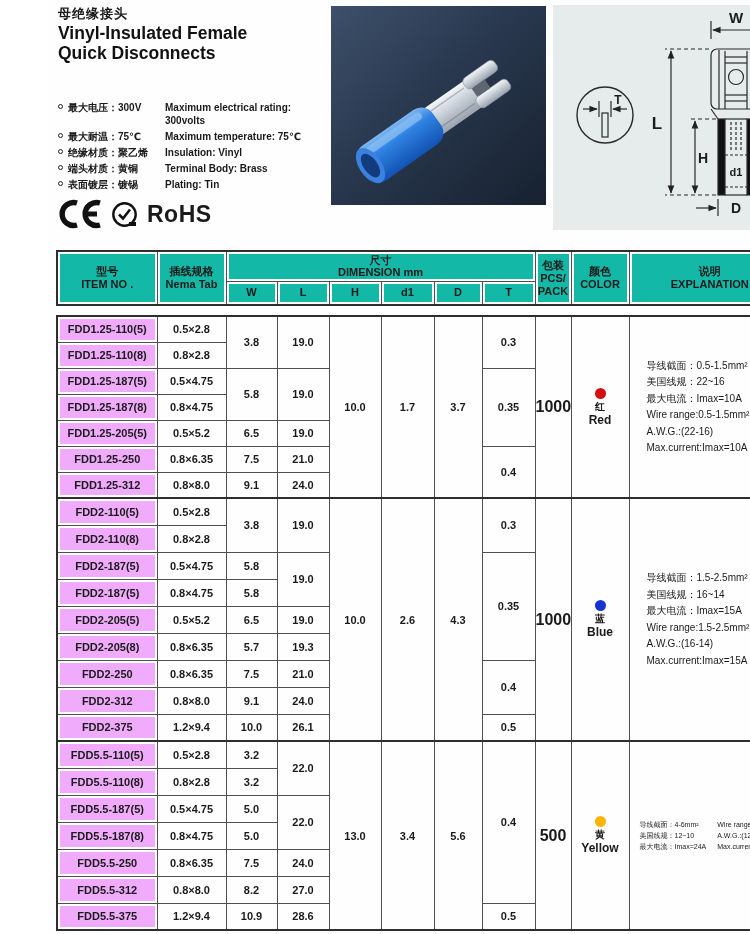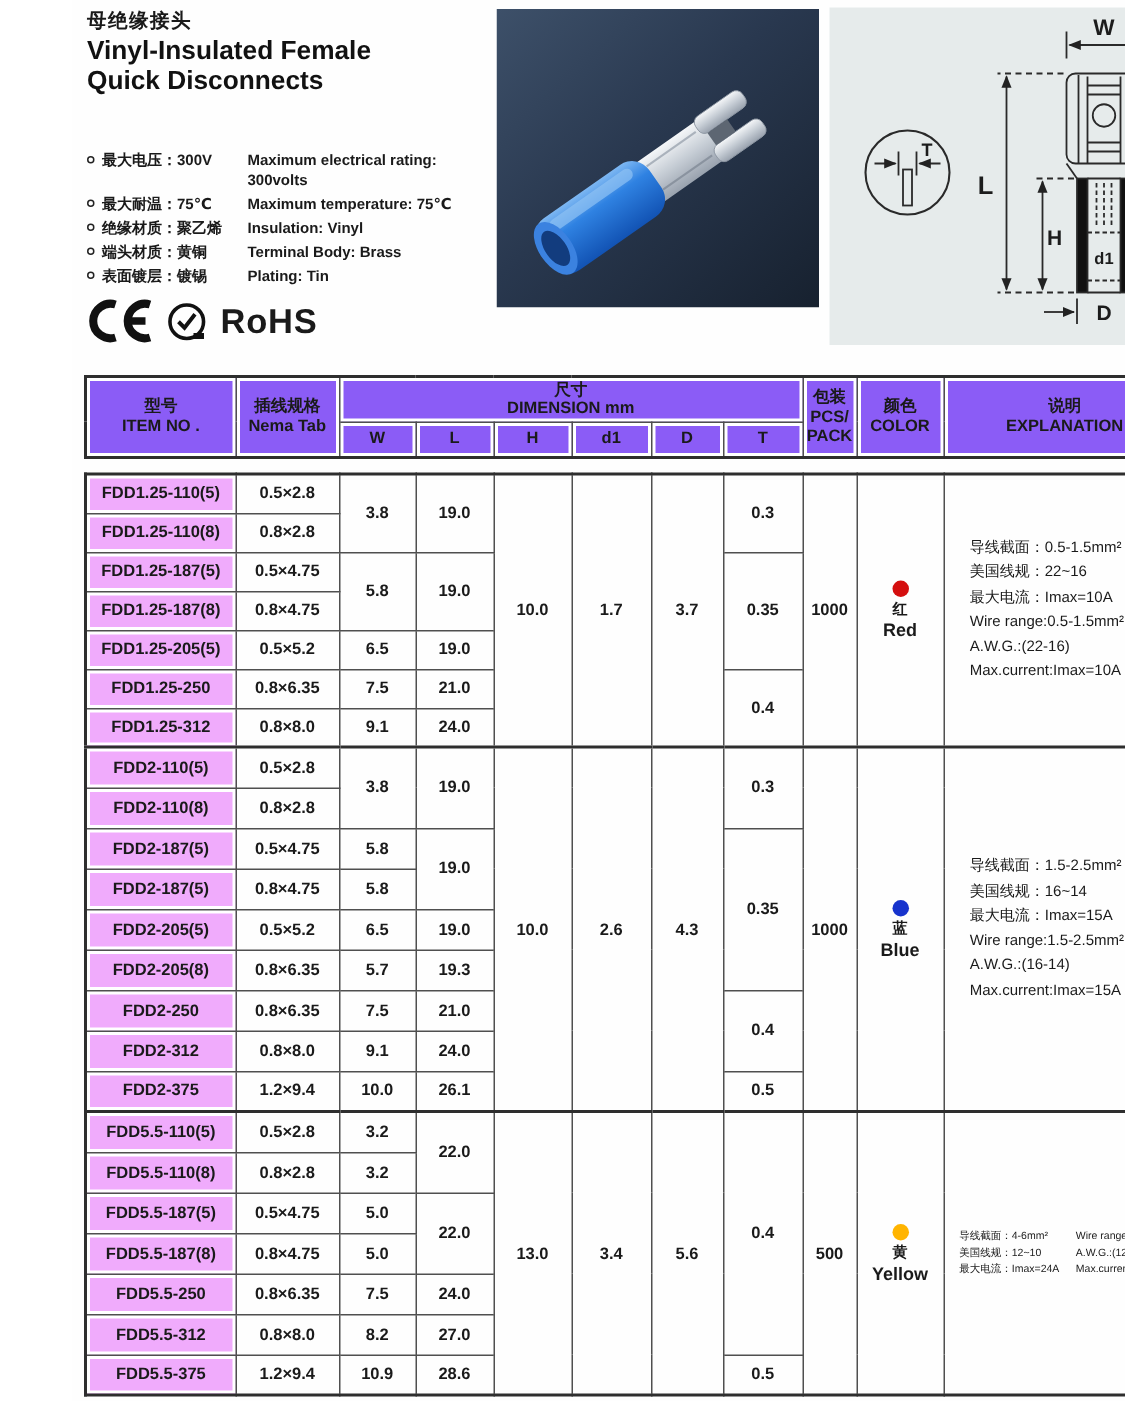--- a/index.html
+++ b/index.html
@@ -32,28 +32,28 @@
   .diagram svg { display:block; }
   .dim-label { font-family:"Liberation Sans",sans-serif; font-weight:bold; fill:#1c1c1c; }
 
   
   table.spec-table { position:absolute; left:8px; border-collapse:collapse; table-layout:fixed; width:734px;
                      border:2px solid #2e2e2e; }
   .spec-table td { border:1px solid #4f4f4f; text-align:center; vertical-align:middle;
                    font-size:11px; font-weight:bold; padding:0; overflow:hidden; }
   .header-table { top:250px; }
   .body-table { top:315px; }
-  .hc { background:#8b5cf6; box-shadow:inset 0 0 0 2px #fff; font-size:10.5px; line-height:13px; font-weight:bold; }
+  .hc { background:#14b8a6; box-shadow:inset 0 0 0 2px #fff; font-size:10.5px; line-height:13px; font-weight:bold; }
   .h-row1 td { height:30px; }
   .h-row2 td { height:24px; }
   .dimhdr div { line-height:12.5px; }
   tr.g0 { height:26px; } tr.g1 { height:27px; } tr.g2 { height:27px; }
   td.c-item { background:#f0abfc; box-shadow:inset 0 0 0 2px #fff; font-size:11px; }
   td.c-num { font-size:11px; }
-  td.c-pack { font-size:11px; }
+  td.c-pack { font-size:16px; }
   tr.group-start td { border-top:2px solid #2e2e2e; }
   td.c-color .dot { display:inline-block; width:11px; height:11px; border-radius:50%; }
   td.c-color .ccn { font-size:10px; font-weight:bold; line-height:12px; }
   td.c-color .cen { font-size:12px; font-weight:bold; line-height:14px; }
   td.c-expl { text-align:left; padding-left:17px; font-weight:500; font-size:10px; line-height:16.5px; }
   td.c-expl.small { padding-left:10px; }
   .expl-two { display:flex; gap:11px; font-size:7px; line-height:11px; font-weight:500; }
 </style>
 </head>
 <body>

